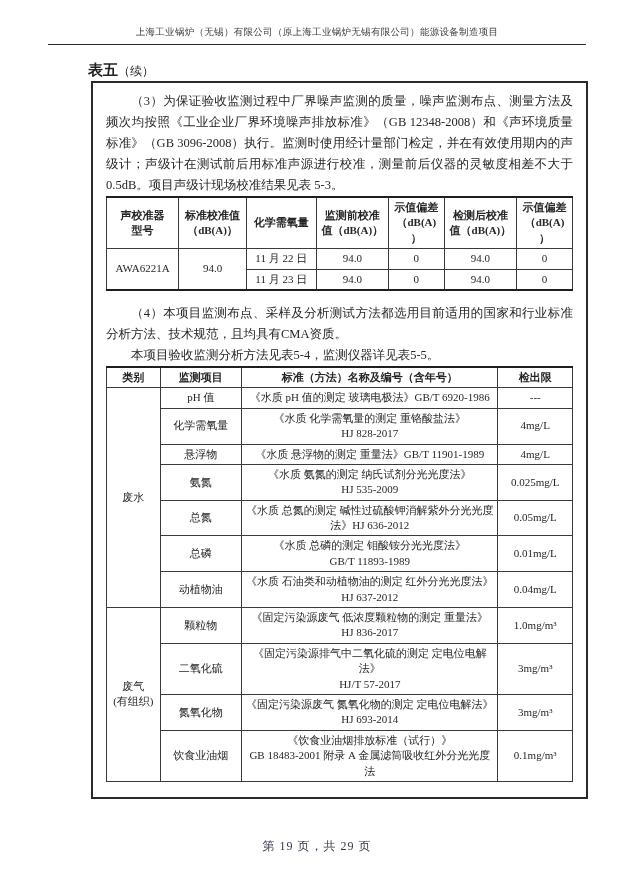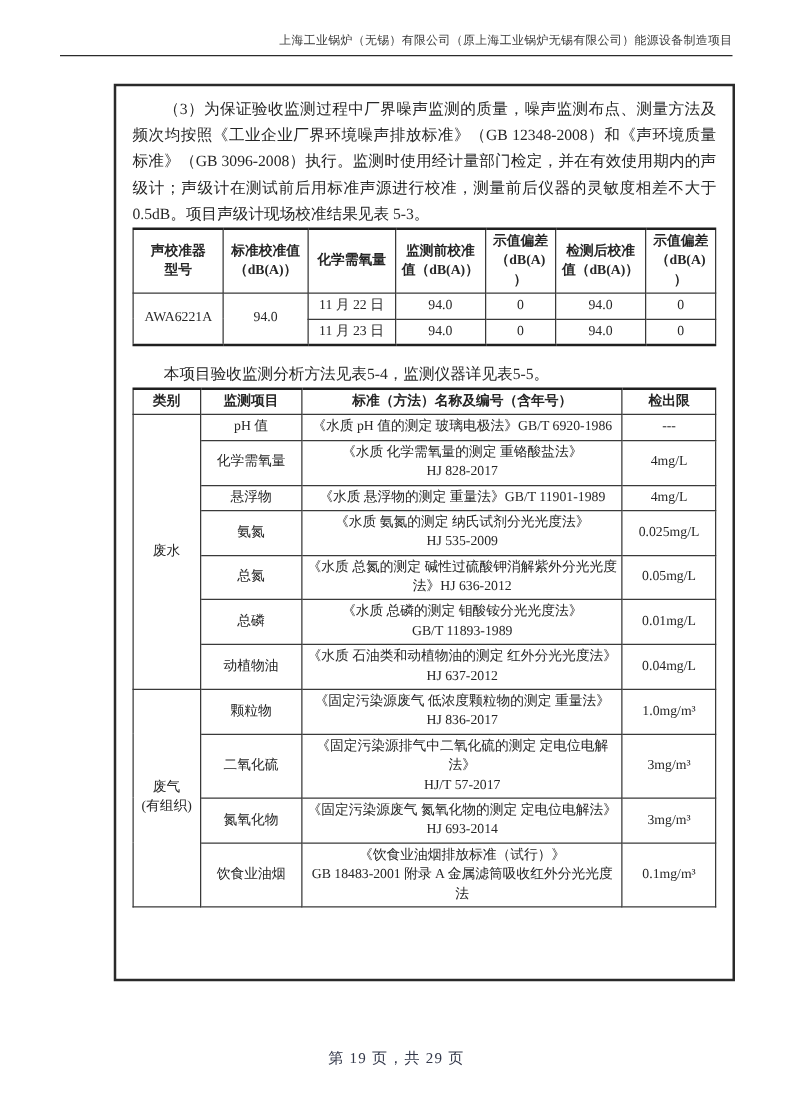--- a/index.html
+++ b/index.html
@@ -5,39 +5,39 @@
   html,body{margin:0;padding:0;background:#ffffff;}
   body{
     width:634px;height:892px;position:relative;
     font-family:"Liberation Serif","DejaVu Serif",serif;
     color:#2e2e2e;
   }
   .page{position:absolute;inset:0;background:#fff;}
 
   .doc-header{
     margin:26px 48px 0 48px;
-    text-align:right;
+    text-align:center;
     font-size:9.5px;
     color:#3a3a3a;
     padding-bottom:5px;
     border-bottom:1.5px solid #2b2b2b;
     letter-spacing:0.3px;
   }
 
   .section-title{
     margin:16px 0 0 88px;
     font-size:15px;
     font-weight:bold;
     color:#222;
   }
   .section-title .suffix{font-size:12px;font-weight:normal;}
 
   .content-box{
     box-sizing:border-box;
-    margin:22px 0 0 91px;
+    margin:1px 0 0 91px;
     width:497px;
     height:718px;
     border:2px solid #2a2a2a;
     padding:8px 13px 0 13px;
     overflow:hidden;
   }
 
   .para{
     font-size:12.5px;
     line-height:1.68;
@@ -86,20 +86,21 @@
     letter-spacing:1px;
   }
 </style>
 </head>
 <body>
 
 <div class="page">
 
   <div class="doc-header">上海工业锅炉（无锡）有限公司（原上海工业锅炉无锡有限公司）能源设备制造项目</div>
 
+  <div class="section-title"><span>表五</span><span class="suffix">（续）</span></div>
 
   <div class="content-box">
 
     <p class="para">（3）为保证验收监测过程中厂界噪声监测的质量，噪声监测布点、测量方法及频次均按照《工业企业厂界环境噪声排放标准》（GB 12348-2008）和《声环境质量标准》（GB 3096-2008）执行。监测时使用经计量部门检定，并在有效使用期内的声级计；声级计在测试前后用标准声源进行校准，测量前后仪器的灵敏度相差不大于 0.5dB。项目声级计现场校准结果见表 5-3。</p>
 
 
     <table class="rule-tbl">
       <colgroup>
         <col style="width:15.5%">
           <col style="width:14.5%">
@@ -139,20 +140,21 @@
         <td class="thick-bottom">94.0</td>
         <td class="thick-bottom">0</td>
         <td class="thick-bottom">94.0</td>
         <td class="thick-bottom">0</td>
       </tr>
     </tbody>
       </table>
 
     <div class="gap-md"></div>
 
+    <p class="para">（4）本项目监测布点、采样及分析测试方法都选用目前适用的国家和行业标准分析方法、技术规范，且均具有CMA资质。</p>
     <p class="para">本项目验收监测分析方法见表5-4，监测仪器详见表5-5。</p>
 
 
     <table>
       <colgroup>
         <col style="width:11.5%">
           <col style="width:17.5%">
           <col style="width:55%">
           <col style="width:16%">
       </colgroup>

